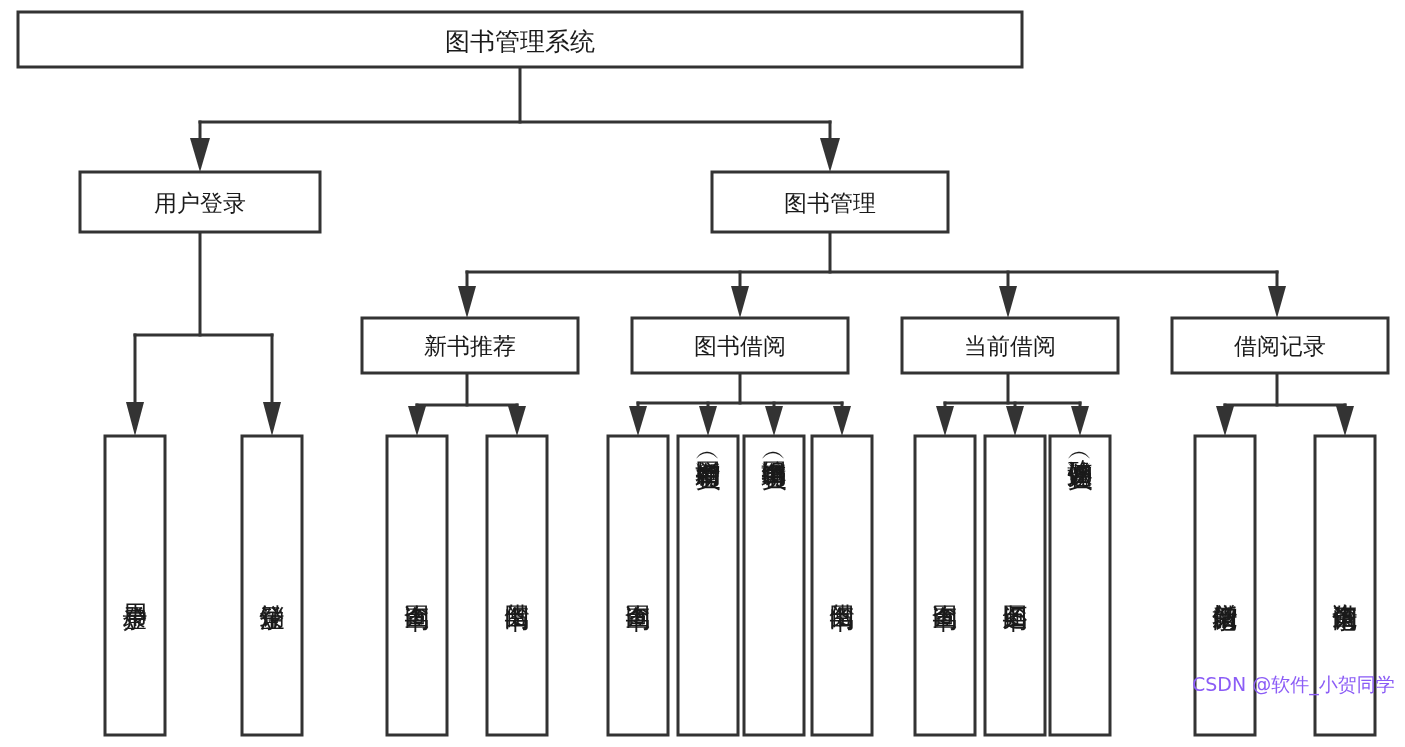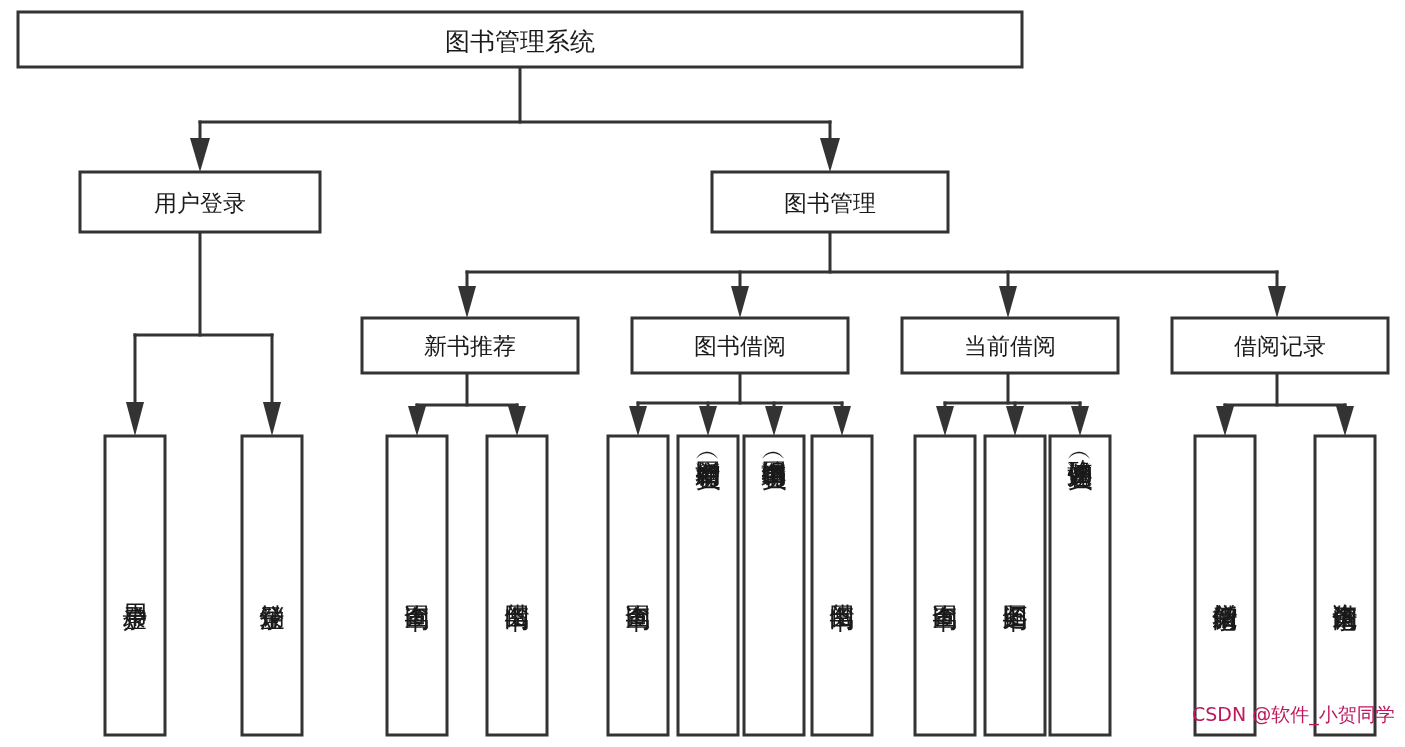--- a/index.html
+++ b/index.html
@@ -69,24 +69,24 @@
     font-family: "DejaVu Sans", "Liberation Sans", sans-serif;
     font-size: 25px;
     line-height: 1.08;
     color: #1a1a1a;
     letter-spacing: 1px;
     white-space: nowrap;
   }
   .watermark {
     position: absolute;
     left: 1192px;
-    top: 702px;
+    top: 672px;
     font-family: "DejaVu Sans", "Liberation Sans", sans-serif;
     font-size: 19px;
-    color: #be185d;
+    color: #8b5cf6;
     white-space: nowrap;
     pointer-events: none;
   }
 </style>
 </head>
 <body>
 
 <div id="diagram-root">
 
   <svg id="diagram-svg" viewBox="0 0 1405 747">

